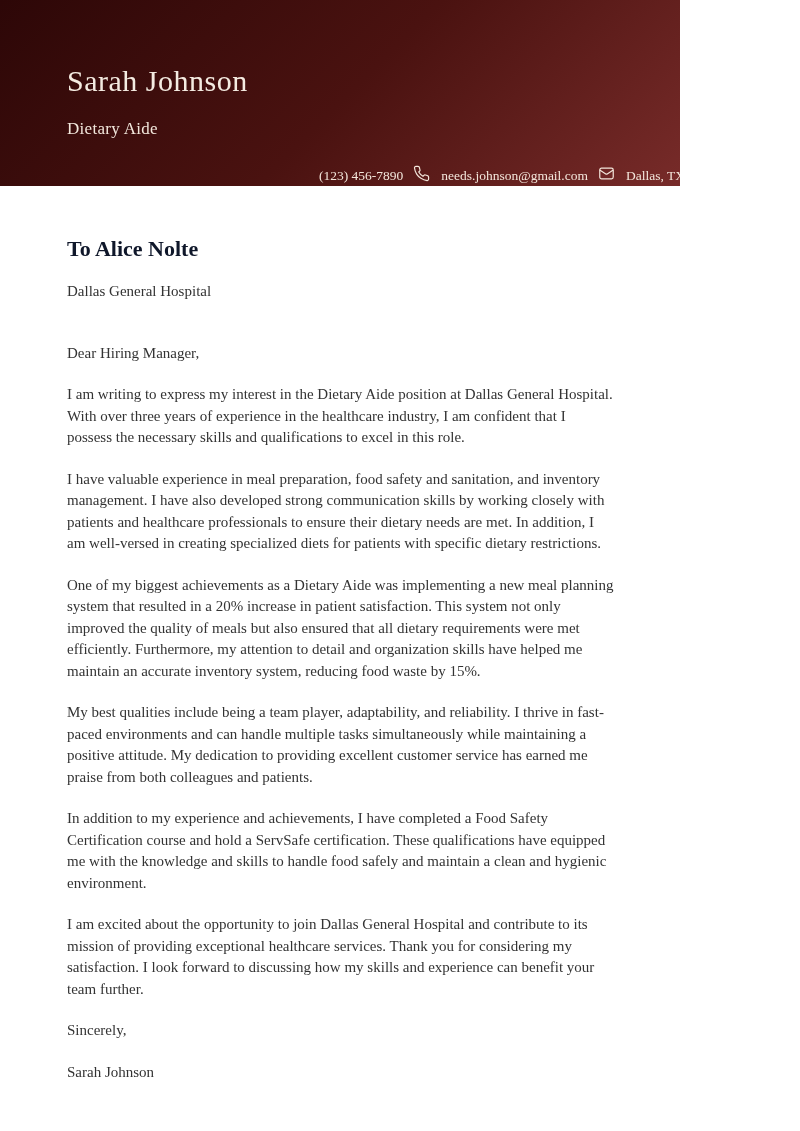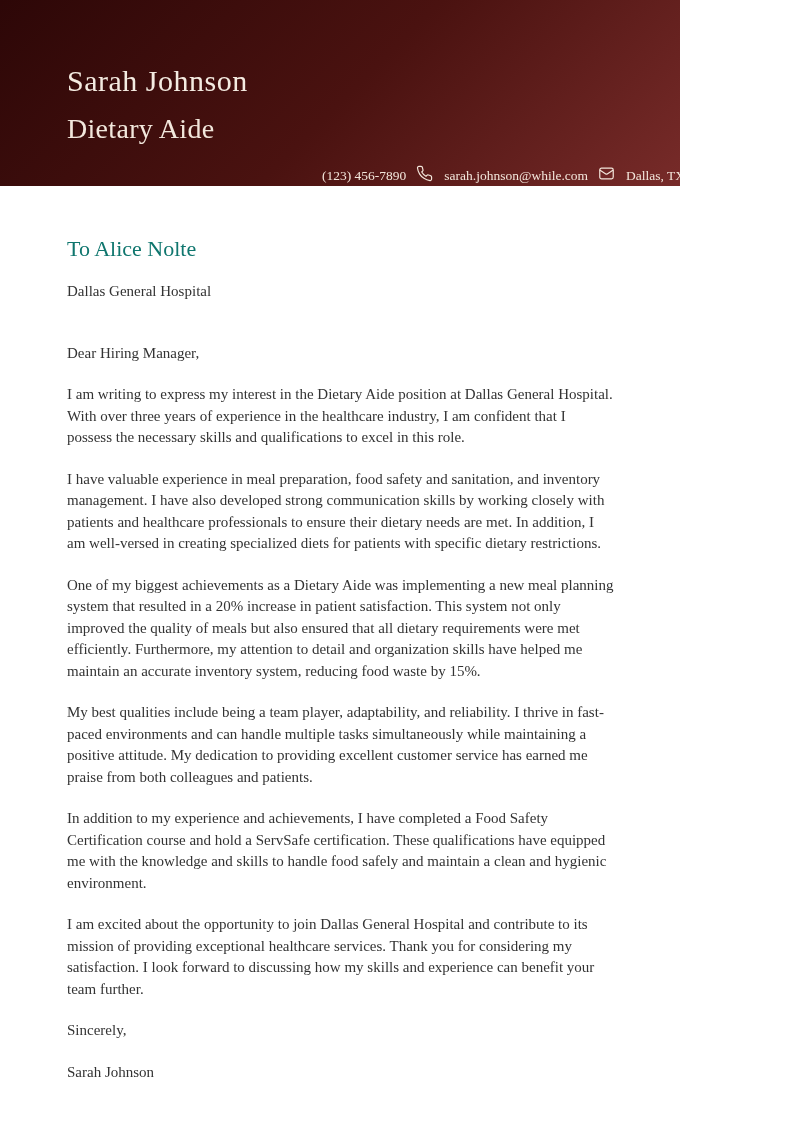--- a/index.html
+++ b/index.html
@@ -25,21 +25,21 @@
   .header-left { padding-top: 62px; }
   .person-name {
     color: #f4ebe1;
     font-size: 30px;
     font-weight: 400;
     line-height: 38px;
     letter-spacing: 0.5px;
   }
   .person-title {
     color: #f2e7dc;
-    font-size: 28px;
+    font-size: 17px;
     font-weight: 400;
     line-height: 26px;
     margin-top: 16px;
     letter-spacing: 0.3px;
   }
   .header-right {
     padding-top: 62px;
     display: flex;
     flex-direction: row;
     gap: 11px;
@@ -64,22 +64,22 @@
     flex: 0 0 auto;
   }
 
   
   .letter {
     padding: 49px 66px 0 67px;
     color: #2f2f2f;
   }
   .recipient-name {
     font-size: 22px;
-    font-weight: 400;
-    color: #0f766e;
+    font-weight: 700;
+    color: #0f172a;
     line-height: 28px;
   }
   .recipient-org {
     font-size: 15px;
     color: #333333;
     margin-top: 18px;
     line-height: 21.5px;
   }
   .letter p {
     font-size: 15px;
@@ -104,21 +104,21 @@
       <div class="contact-row">
         <span>(123) 456-7890</span>
         <span>
           <svg viewBox="0 0 24 24" width="17" height="17">
             <path d="M22 16.92v3a2 2 0 0 1-2.18 2 19.79 19.79 0 0 1-8.63-3.07 19.5 19.5 0 0 1-6-6 19.79 19.79 0 0 1-3.07-8.67A2 2 0 0 1 4.11 2h3a2 2 0 0 1 2 1.72 12.84 12.84 0 0 0 .7 2.81 2 2 0 0 1-.45 2.11L8.09 9.91a16 16 0 0 0 6 6l1.27-1.27a2 2 0 0 1 2.11-.45 12.84 12.84 0 0 0 2.81.7A2 2 0 0 1 22 16.92z"></path>
           </svg>
         </span>
       </div>
 
       <div class="contact-row">
-        <span>sarah.johnson@while.com</span>
+        <span>needs.johnson@gmail.com</span>
         <span>
           <svg viewBox="0 0 24 24" width="17" height="17">
             <rect x="2.5" y="4.5" width="19" height="15" rx="2.5"></rect>
             <path d="m21 7.5-7.97 5.06a1.94 1.94 0 0 1-2.06 0L3 7.5"></path>
           </svg>
         </span>
       </div>
 
       <div class="contact-row">
         <span>Dallas, TX</span>

